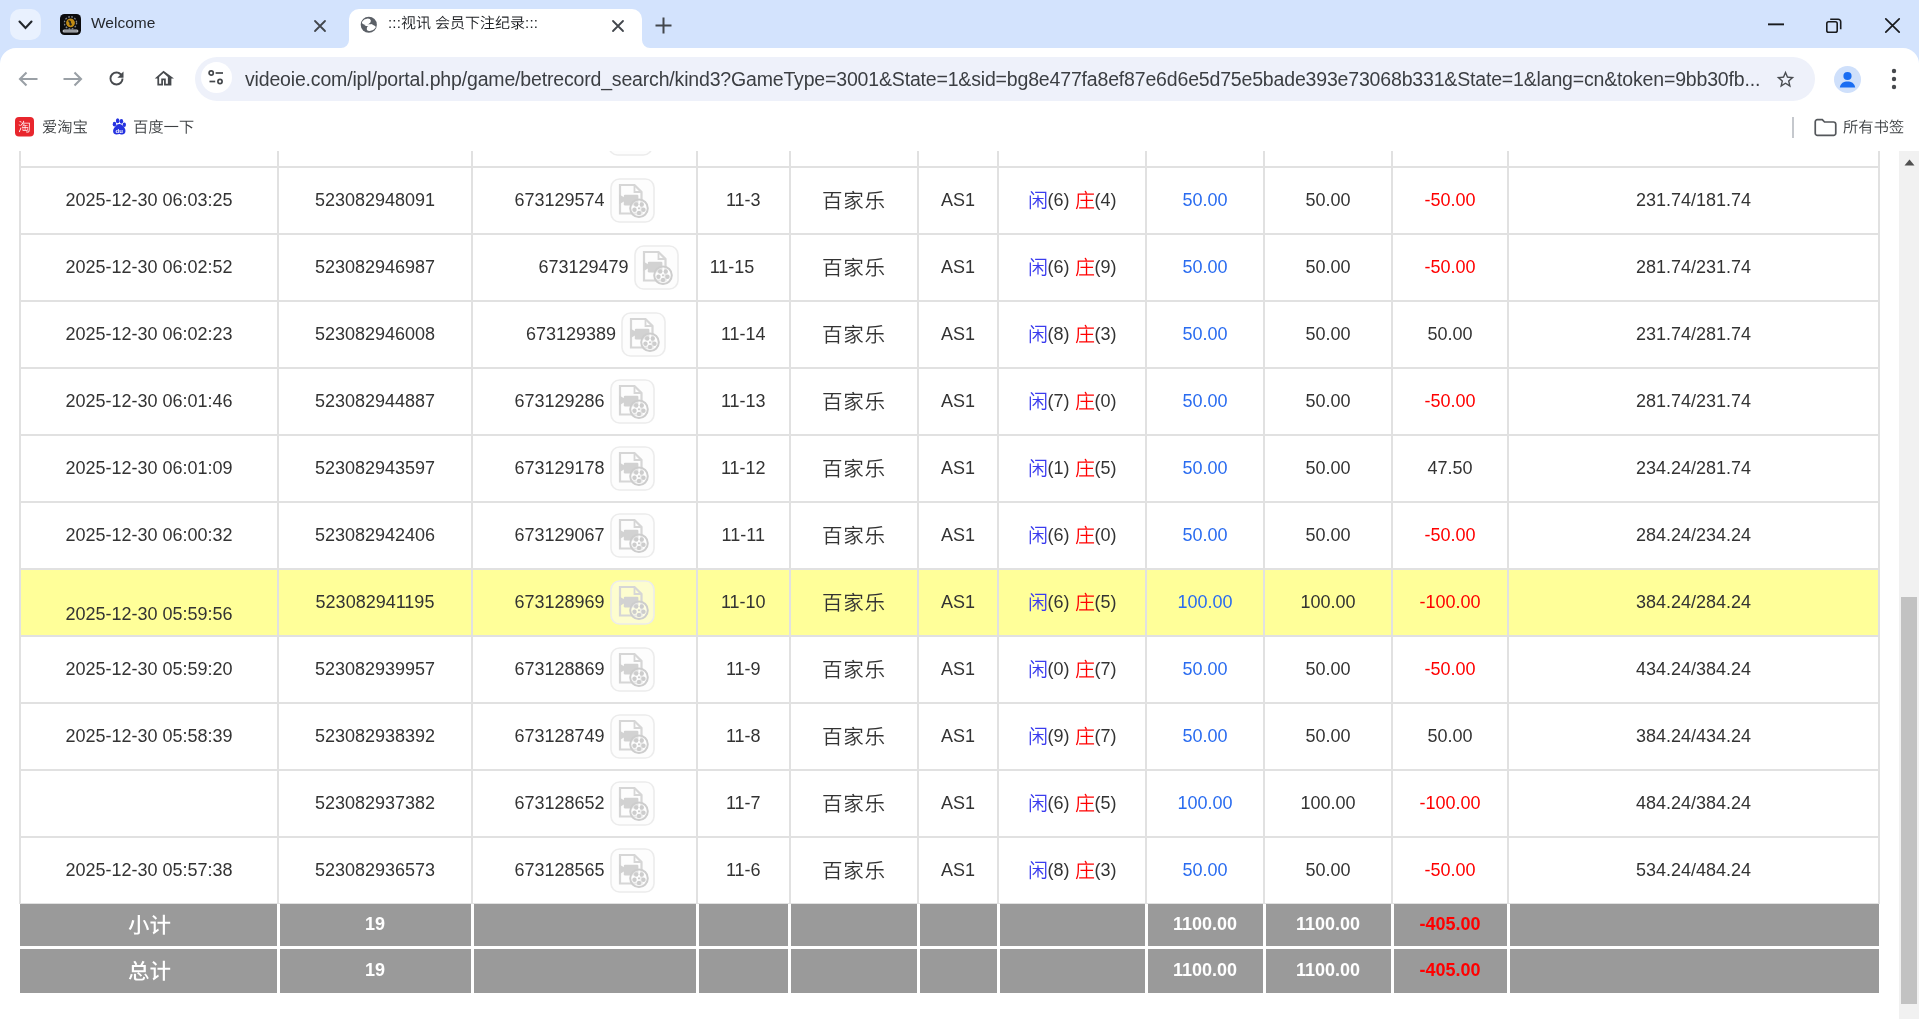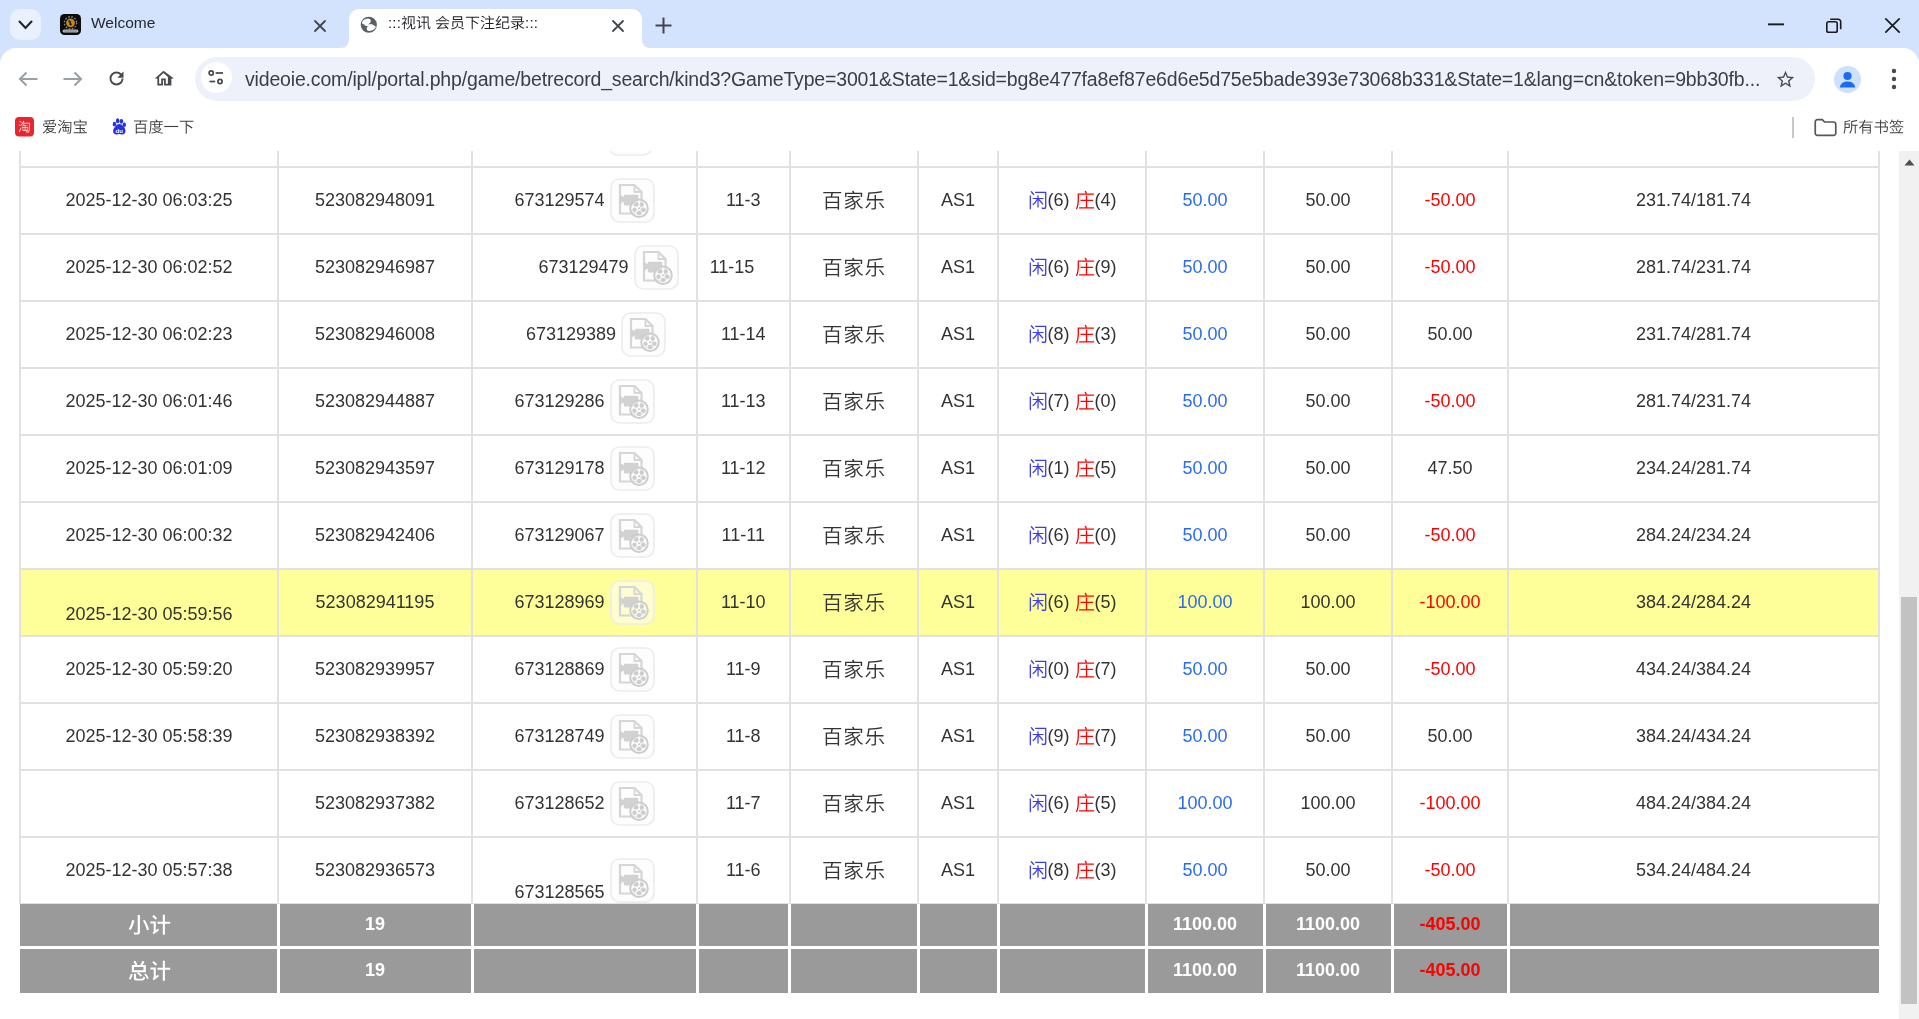--- a/index.html
+++ b/index.html
@@ -531,21 +531,21 @@
     <div style="position:absolute;left:1146px;top:770.5px;width:118px;height:65.0px;display:flex;align-items:center;justify-content:center;">
       <span style="color:#2a6cf0">100.00</span>
     </div>
     <div style="position:absolute;left:1264px;top:770.5px;width:128px;height:65.0px;display:flex;align-items:center;justify-content:center;">100.00</div>
     <div style="position:absolute;left:1392px;top:770.5px;width:116px;height:65.0px;display:flex;align-items:center;justify-content:center;">
       <span style="color:#ff0000">-100.00</span>
     </div>
     <div style="position:absolute;left:1508px;top:770.5px;width:371px;height:65.0px;display:flex;align-items:center;justify-content:center;">484.24/384.24</div>
     <div style="position:absolute;left:20px;top:837.5px;width:258px;height:65.0px;display:flex;align-items:center;justify-content:center;">2025-12-30 05:57:38</div>
     <div style="position:absolute;left:278px;top:837.5px;width:194px;height:65.0px;display:flex;align-items:center;justify-content:center;">523082936573</div>
-    <div style="position:absolute;left:472px;top:837.5px;width:225px;height:65.0px;display:flex;align-items:flex-end;justify-content:center;">
+    <div style="position:absolute;left:472px;top:837.5px;width:225px;height:65.0px;display:flex;align-items:center;justify-content:center;">
       <span style="margin-right:5px">673128565</span>
       <svg width="45" height="45" viewBox="0 0 45 45">
 <rect x="1" y="1" width="43" height="43" rx="8.5" fill="rgba(251,251,251,0.55)" stroke="#ececec" stroke-width="1.6"></rect>
 <path d="M10 7 H24.5 L31.5 14 V35.5 H10 Z" fill="none" stroke="#d6d6d6" stroke-width="2.2"></path>
 <path d="M24.5 7 V14 H31.5" fill="none" stroke="#d6d6d6" stroke-width="1.8"></path>
 <path d="M14 19.3 L9.3 16.6 V26.2 L14 23.6 Z" fill="#d2d2d2"></path>
 <rect x="13.8" y="16.8" width="14.6" height="10.6" rx="1.2" fill="#d2d2d2"></rect>
 <circle cx="29" cy="30.3" r="8.8" fill="rgba(255,255,255,0.45)" stroke="#cdcdcd" stroke-width="2"></circle>
 <circle cx="29" cy="30.3" r="1.1" fill="#cdcdcd"></circle>
         <circle cx="26.2" cy="26.5" r="2.2" fill="#cdcdcd"></circle>

